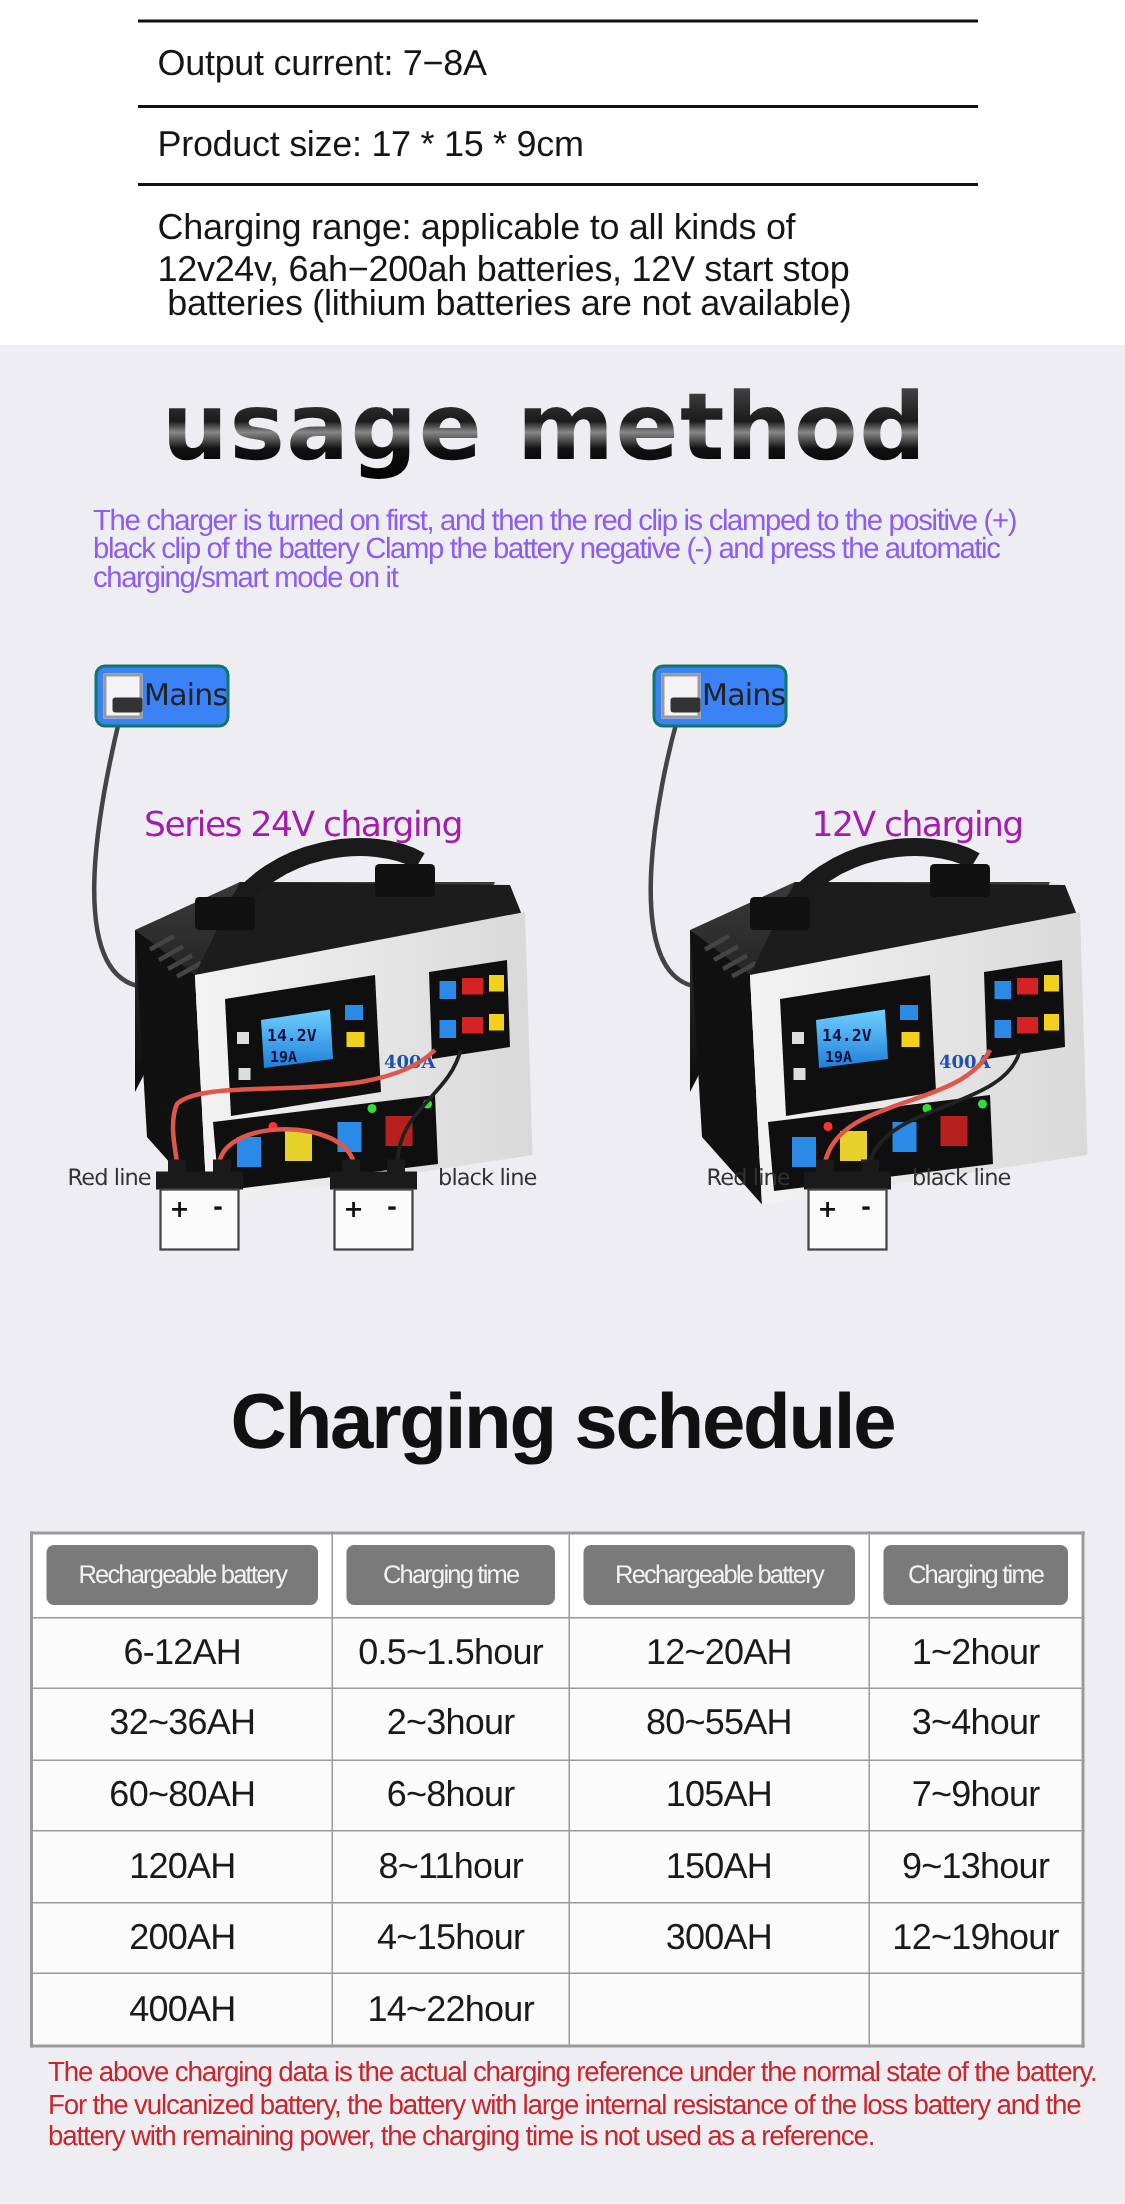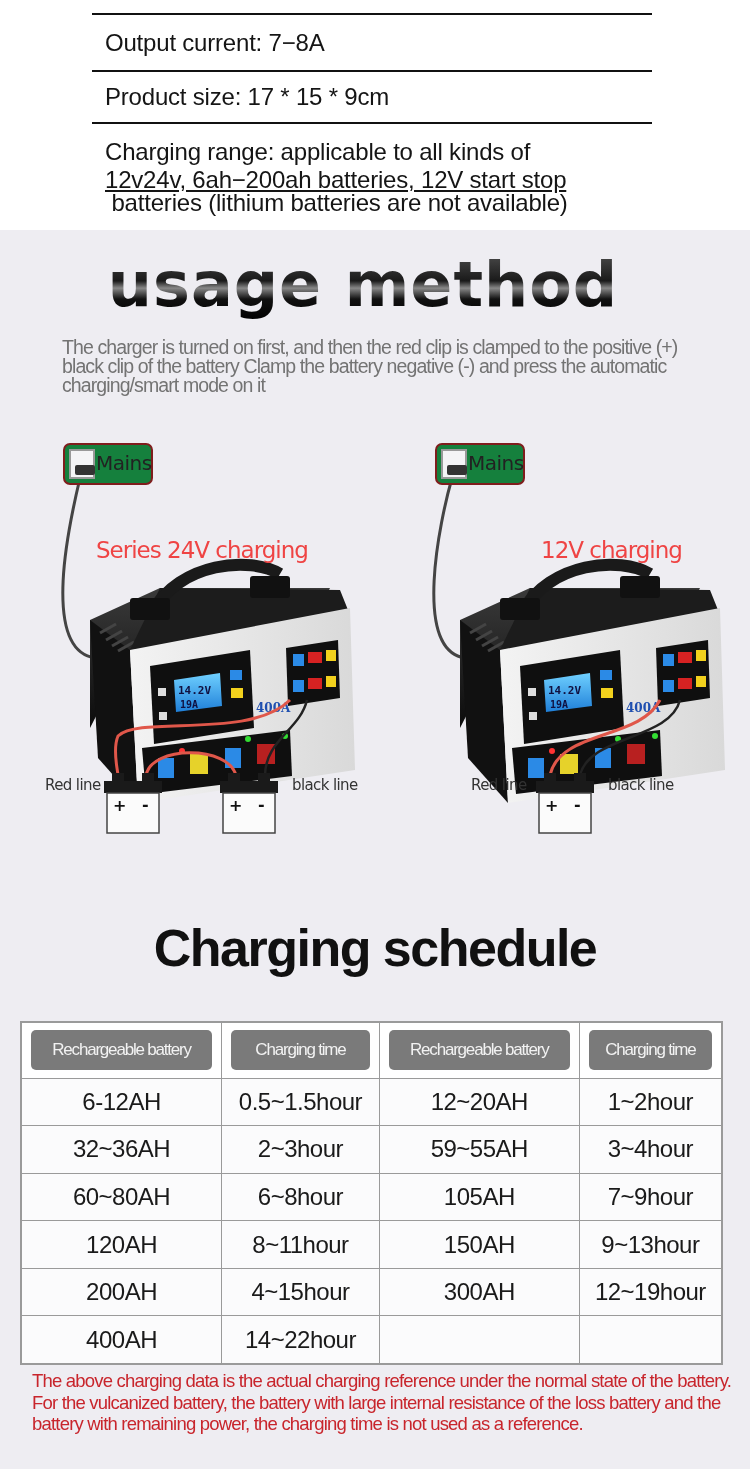--- a/index.html
+++ b/index.html
@@ -7,28 +7,28 @@
 
   
   .spec { position: absolute; left: 0; top: 0; width: 750px; height: 230px; background: #fff; padding-left: 28px; }
   .spec .rule { position: absolute; left: 92px; width: 560px; height: 1.5px; background: #111; }
   .spec .line { position: absolute; left: 105px; font-family: "Liberation Sans", sans-serif; font-size: 24px; color: #151515; letter-spacing: -0.2px; white-space: nowrap; }
 
   
   .grey { position: absolute; left: 0; top: 230px; width: 750px; height: 1239px; background: #eeedf2; }
   .usage-title { position: absolute; left: 0; top: 248px; width: 726px; text-align: center; font-family: "DejaVu Sans", sans-serif; font-weight: bold; font-size: 62px; letter-spacing: 1px;
     background: linear-gradient(to bottom, #555 0%, #1a1a1a 45%, #888 55%, #111 70%, #000 100%); -webkit-background-clip: text; background-clip: text; color: transparent; }
-  .usage-desc { position: absolute; left: 62px; top: 338px; width: 650px; font-family: "Liberation Sans", sans-serif; font-size: 19.5px; line-height: 19px; color: #737373; letter-spacing: -0.9px; }
-
-  .mains { position: absolute; width: 90px; height: 42px; border: 2px solid #7f1d1d; border-radius: 7px; background: #15803d; }
+  .usage-desc { position: absolute; left: 62px; top: 338px; width: 650px; font-family: "Liberation Sans", sans-serif; font-size: 19.5px; line-height: 19px; color: #8b5cf6; letter-spacing: -0.9px; }
+
+  .mains { position: absolute; width: 90px; height: 42px; border: 2px solid #0f766e; border-radius: 7px; background: #3b82f6; }
   .mains .socket { position: absolute; left: 4px; top: 4px; width: 26px; height: 30px; border: 2px solid #999; background: #f4f4f6; }
   .mains .plug { position: absolute; left: 10px; top: 20px; width: 20px; height: 10px; background: #333; border-radius: 2px; }
   .mains .label { position: absolute; left: 31px; top: 6px; font-family: "DejaVu Sans", sans-serif; font-size: 20px; color: #222; letter-spacing: -0.5px; }
 
-  .diag-title { position: absolute; font-family: "DejaVu Sans", sans-serif; font-size: 23px; color: #ef4444; letter-spacing: -1px; white-space: nowrap; }
+  .diag-title { position: absolute; font-family: "DejaVu Sans", sans-serif; font-size: 23px; color: #a21caf; letter-spacing: -1px; white-space: nowrap; }
   .wire-label { position: absolute; font-family: "DejaVu Sans", sans-serif; font-size: 15px; color: #333; letter-spacing: -0.6px; white-space: nowrap; }
 
   .svg-layer { position: absolute; left: 0; top: 0; width: 750px; height: 1469px; pointer-events: none; }
 
   
   .sched-title { position: absolute; left: 0; top: 918px; width: 750px; text-align: center; font-family: Liberation Sans, sans-serif; font-weight: bold; font-size: 52px; color: #111; letter-spacing: -1.5px; }
   table.sched { position: absolute; left: 20px; top: 1021px; width: 703px; border-collapse: collapse; background: #fbfbfc; border: 2px solid #9a9a9a; border-radius: 4px; }
   table.sched td, table.sched th { border: 1.5px solid #9a9a9a; text-align: center; font-family: "Liberation Sans", sans-serif; font-weight: normal; }
   table.sched th { height: 56px; padding: 6px 9px; background: #fff; }
   table.sched th .pill { display: block; background: #7a7a7a; color: #f2f2f2; border-radius: 5px; height: 40px; line-height: 40px; font-size: 17px; letter-spacing: -1.2px; white-space: nowrap; }
@@ -38,21 +38,21 @@
 </head>
 <body>
 
 <div class="spec">
   <div class="rule" style="top:13px;"></div>
   <div class="line" style="top:29px;">Output current: 7−8A</div>
   <div class="rule" style="top:70px;"></div>
   <div class="line" style="top:83px;">Product size: 17 * 15 * 9cm</div>
   <div class="rule" style="top:122px;"></div>
   <div class="line" style="top:138px;">Charging range: applicable to all kinds of</div>
-  <div class="line" style="top:166px;text-decoration:underline;">12v24v, 6ah−200ah  batteries, 12V start stop</div>
+  <div class="line" style="top:166px;">12v24v, 6ah−200ah  batteries, 12V start stop</div>
   <div class="line" style="top:189px;white-space:pre;"> batteries (lithium batteries are not available)</div>
 </div>
 
 <div class="grey"></div>
 
 <div class="usage-title">usage method</div>
 <div class="usage-desc">The charger is turned on first, and then the red clip is clamped to the positive (+) black clip of the battery Clamp the battery negative (-) and press the automatic charging/smart mode on it</div>
 
 <svg class="svg-layer" viewBox="0 0 750 1469">
   <defs>
@@ -180,21 +180,21 @@
   <tbody>
     <tr>
       <td>6-12AH</td>
       <td>0.5~1.5hour</td>
       <td>12~20AH</td>
       <td>1~2hour</td>
     </tr>
     <tr>
       <td>32~36AH</td>
       <td>2~3hour</td>
-      <td>59~55AH</td>
+      <td>80~55AH</td>
       <td>3~4hour</td>
     </tr>
     <tr>
       <td>60~80AH</td>
       <td>6~8hour</td>
       <td>105AH</td>
       <td>7~9hour</td>
     </tr>
     <tr>
       <td>120AH</td>

